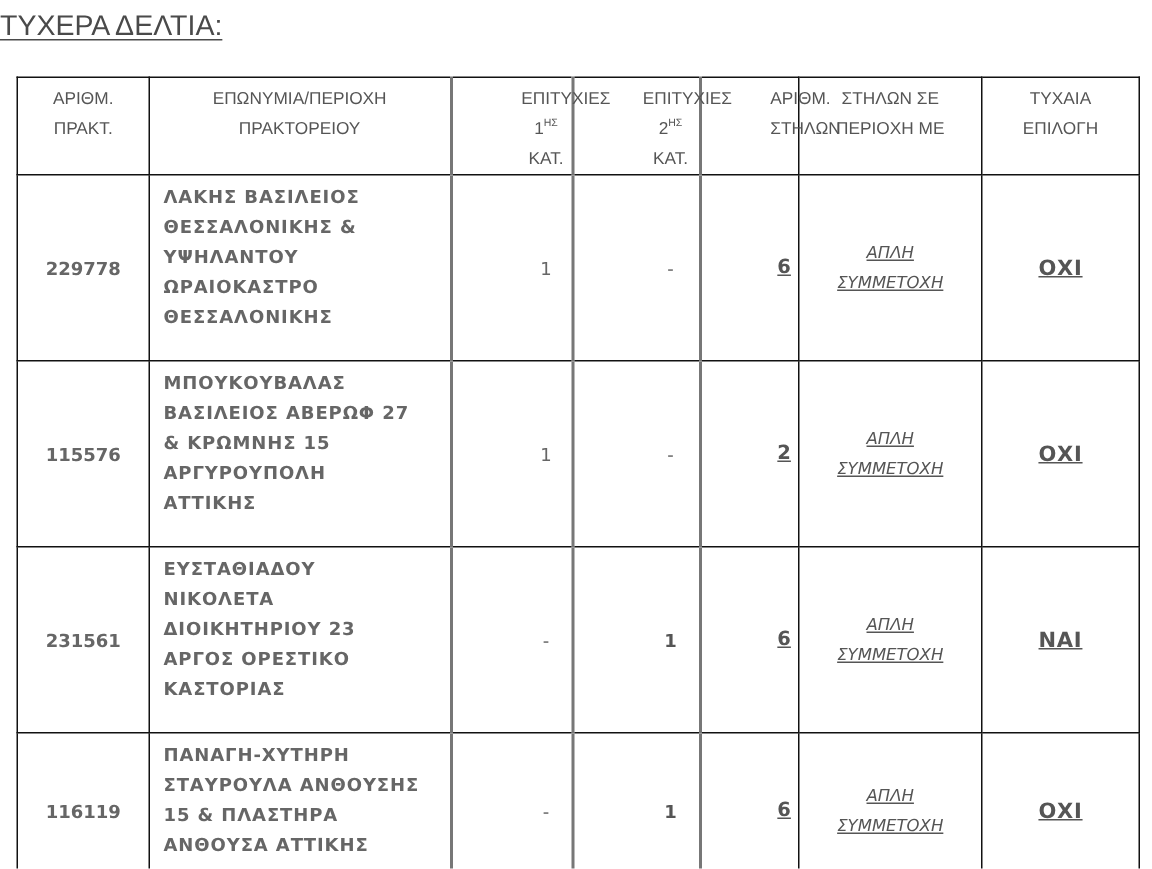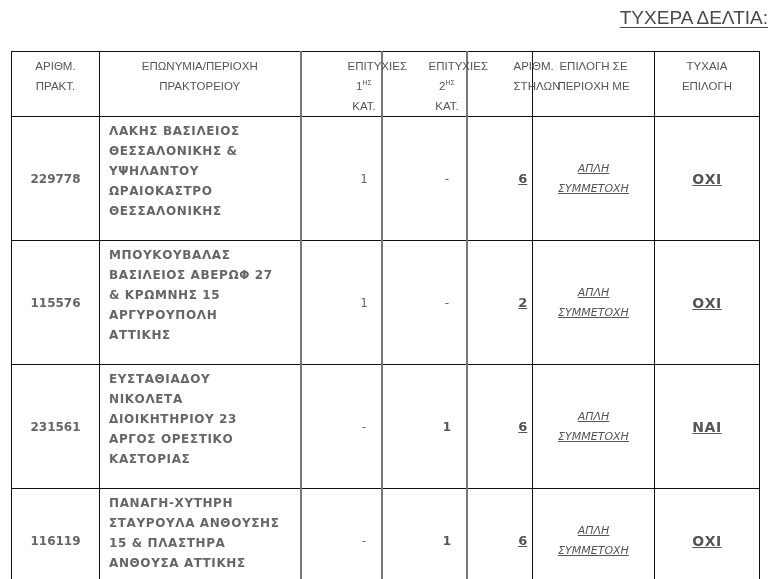--- a/index.html
+++ b/index.html
@@ -13,21 +13,21 @@
       position: relative;
       overflow: hidden;
       font-family: "DejaVu Sans", sans-serif;
       color: #555555;
     }
     .title {
       position: absolute;
       left: 0;
       top: 7px;
       width: 768px;
-      text-align: right;
+      text-align: left;
       font-family: "Liberation Sans", sans-serif;
       font-size: 19px;
       color: #4a4a4a;
       text-decoration: underline;
       text-underline-offset: 3px;
       letter-spacing: 0px;
     }
     table.lucky {
       position: absolute;
       left: 11px;
@@ -125,21 +125,21 @@
       </th>
       <th class="hl">
         <div>ΕΠΙΤΥΧΙΕΣ</div>
         <div><span>2</span><sup>ΗΣ</sup><span> ΚΑΤ.</span></div>
       </th>
       <th class="hl">
         <div>ΑΡΙΘΜ.</div>
         <div>ΣΤΗΛΩΝ</div>
       </th>
       <th>
-        <div>ΕΠΙΛΟΓΗ ΣΕ</div>
+        <div>ΣΤΗΛΩΝ ΣΕ</div>
         <div>ΠΕΡΙΟΧΗ ΜΕ</div>
       </th>
       <th>
         <div>ΤΥΧΑΙΑ</div>
         <div>ΕΠΙΛΟΓΗ</div>
       </th>
     </tr>
   </thead>
   <tbody>
 

